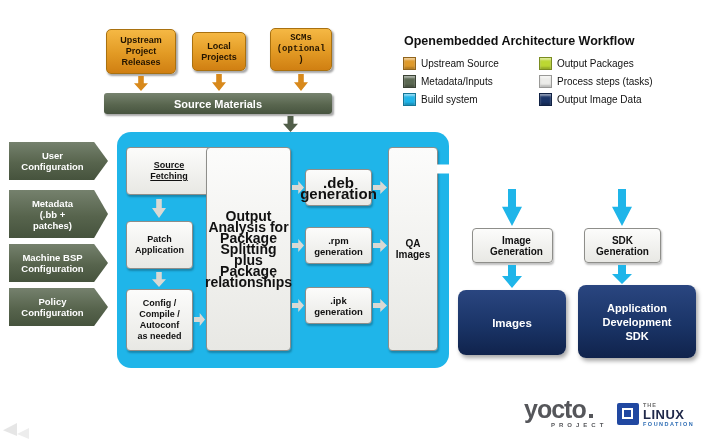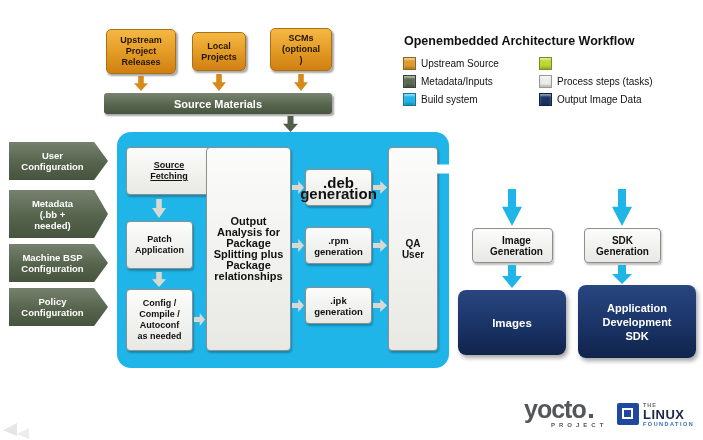--- a/index.html
+++ b/index.html
@@ -41,21 +41,21 @@
 
   <div class="abs box src" style="left:106px;top:29px;width:70px;height:45px;">
     <span class="pre">Upstream
 Project
 Releases</span>
   </div>
   <div class="abs box src" style="left:192px;top:32px;width:54px;height:39px;">
     <span class="pre">Local
 Projects</span>
   </div>
-  <div class="abs box src" style="left:270px;top:28px;width:62px;height:43px;">
+  <div class="abs box src" style="left:270px;top:28px;width:62px;height:43px;font-family:Liberation Mono, monospace;">
     <span class="pre">SCMs
 (optional
 )</span>
   </div>
 
   <div class="abs arr-d orange-a" style="left:134px;top:76px;width:14px;height:15px;"></div>
   <div class="abs arr-d orange-a" style="left:212px;top:74px;width:14px;height:17px;"></div>
   <div class="abs arr-d orange-a" style="left:294px;top:74px;width:14px;height:17px;"></div>
 
   <div class="abs box dkbar" style="left:104px;top:93px;width:228px;height:21px;">
@@ -66,33 +66,34 @@
   <div class="abs legend-title" style="left:404px;top:34px;width:290px;">Openembedded Architecture Workflow</div>
 
   <div class="abs swatch" style="left: 403px; top: 57px; background: rgb(223, 154, 43);"></div>
   <div class="abs legend-label" style="left:421px;top:57px;width:112px;">Upstream Source</div>
   <div class="abs swatch" style="left: 403px; top: 75px; background: rgb(91, 104, 82);"></div>
   <div class="abs legend-label" style="left:421px;top:75px;width:112px;">Metadata/Inputs</div>
   <div class="abs swatch" style="left: 403px; top: 93px; background: rgb(31, 181, 233);"></div>
   <div class="abs legend-label" style="left:421px;top:93px;width:112px;">Build system</div>
 
   <div class="abs swatch" style="left: 539px; top: 57px; background: rgb(188, 215, 50);"></div>
+  <div class="abs legend-label" style="left:557px;top:57px;width:130px;">Output Packages</div>
   <div class="abs swatch" style="left: 539px; top: 75px; background: rgb(236, 236, 233);"></div>
   <div class="abs legend-label" style="left:557px;top:75px;width:130px;">Process steps (tasks)</div>
   <div class="abs swatch" style="left: 539px; top: 93px; background: rgb(26, 52, 103);"></div>
   <div class="abs legend-label" style="left:557px;top:93px;width:130px;">Output Image Data</div>
 
   <div class="abs box input-arrow" style="left:9px;top:142px;width:99px;height:38px;">
     <span class="pre">User
 Configuration</span>
   </div>
   <div class="abs box input-arrow" style="left:9px;top:190px;width:99px;height:48px;">
     <span class="pre">Metadata
 (.bb +
-needed)</span>
+patches)</span>
   </div>
   <div class="abs box input-arrow" style="left:9px;top:244px;width:99px;height:38px;">
     <span class="pre">Machine BSP
 Configuration</span>
   </div>
   <div class="abs box input-arrow" style="left:9px;top:288px;width:99px;height:38px;">
     <span class="pre">Policy
 Configuration</span>
   </div>
 
@@ -106,21 +107,21 @@
     <span class="pre">Patch
 Application</span>
   </div>
   <div class="abs box proc" style="left:126px;top:289px;width:67px;height:62px;">
     <span class="pre">Config /
 Compile /
 Autoconf
 as needed</span>
   </div>
 
-  <div class="abs box proc" style="left:206px;top:147px;width:85px;height:204px;font-size:11px;">
+  <div class="abs box proc" style="left:206px;top:147px;width:85px;height:204px;font-size:14px;">
     <span class="pre">Output
 Analysis for
 Package
 Splitting plus
 Package
 relationships</span>
   </div>
 
   <div class="abs box proc" style="left:305px;top:169px;width:67px;height:37px;font-size:15px;">
     <span class="pre">.deb
@@ -130,21 +131,21 @@
     <span class="pre">.rpm
 generation</span>
   </div>
   <div class="abs box proc" style="left:305px;top:287px;width:67px;height:37px;font-size:9.5px;">
     <span class="pre">.ipk
 generation</span>
   </div>
 
   <div class="abs box proc" style="left:388px;top:147px;width:50px;height:204px;font-size:10px;">
     <span class="pre">QA
-User</span>
+Images</span>
   </div>
 
   <div class="abs arr-d gray-a" style="left:152px;top:199px;width:14px;height:19px;"></div>
   <div class="abs arr-d gray-a" style="left:152px;top:272px;width:14px;height:15px;"></div>
   <div class="abs arr-r gray-a" style="left:194px;top:313px;width:11px;height:13px;"></div>
   <div class="abs arr-r gray-a" style="left:292px;top:181px;width:12px;height:13px;"></div>
   <div class="abs arr-r gray-a" style="left:292px;top:239px;width:12px;height:13px;"></div>
   <div class="abs arr-r gray-a" style="left:292px;top:299px;width:12px;height:13px;"></div>
   <div class="abs arr-r gray-a" style="left:373px;top:181px;width:14px;height:13px;"></div>
   <div class="abs arr-r gray-a" style="left:373px;top:239px;width:14px;height:13px;"></div>

